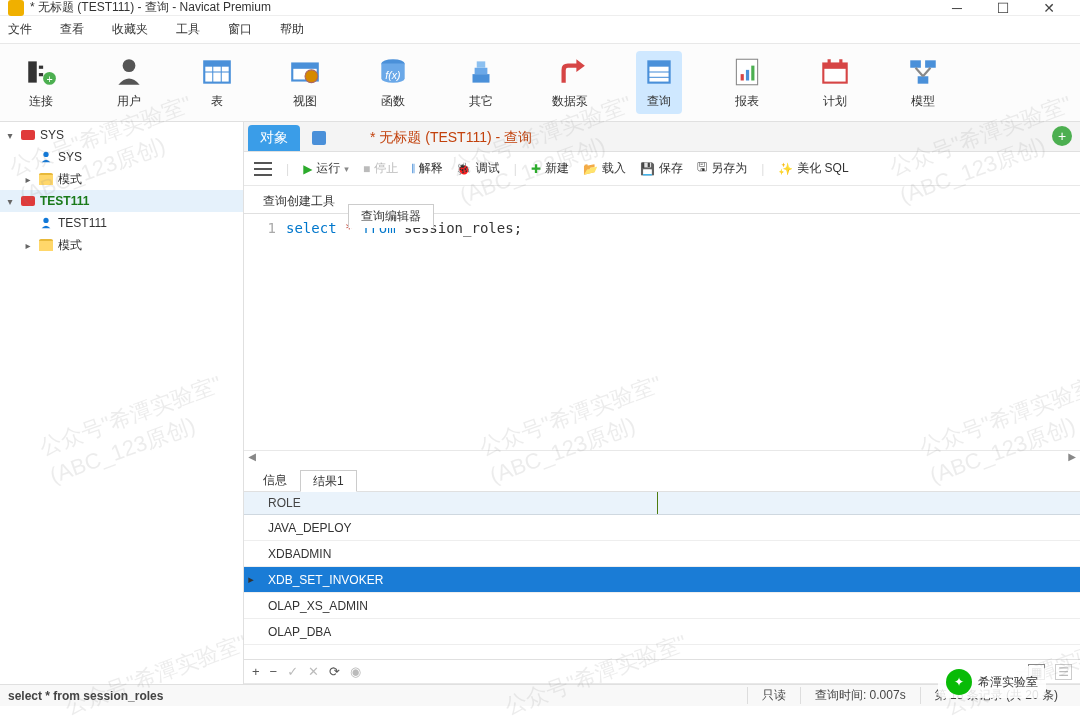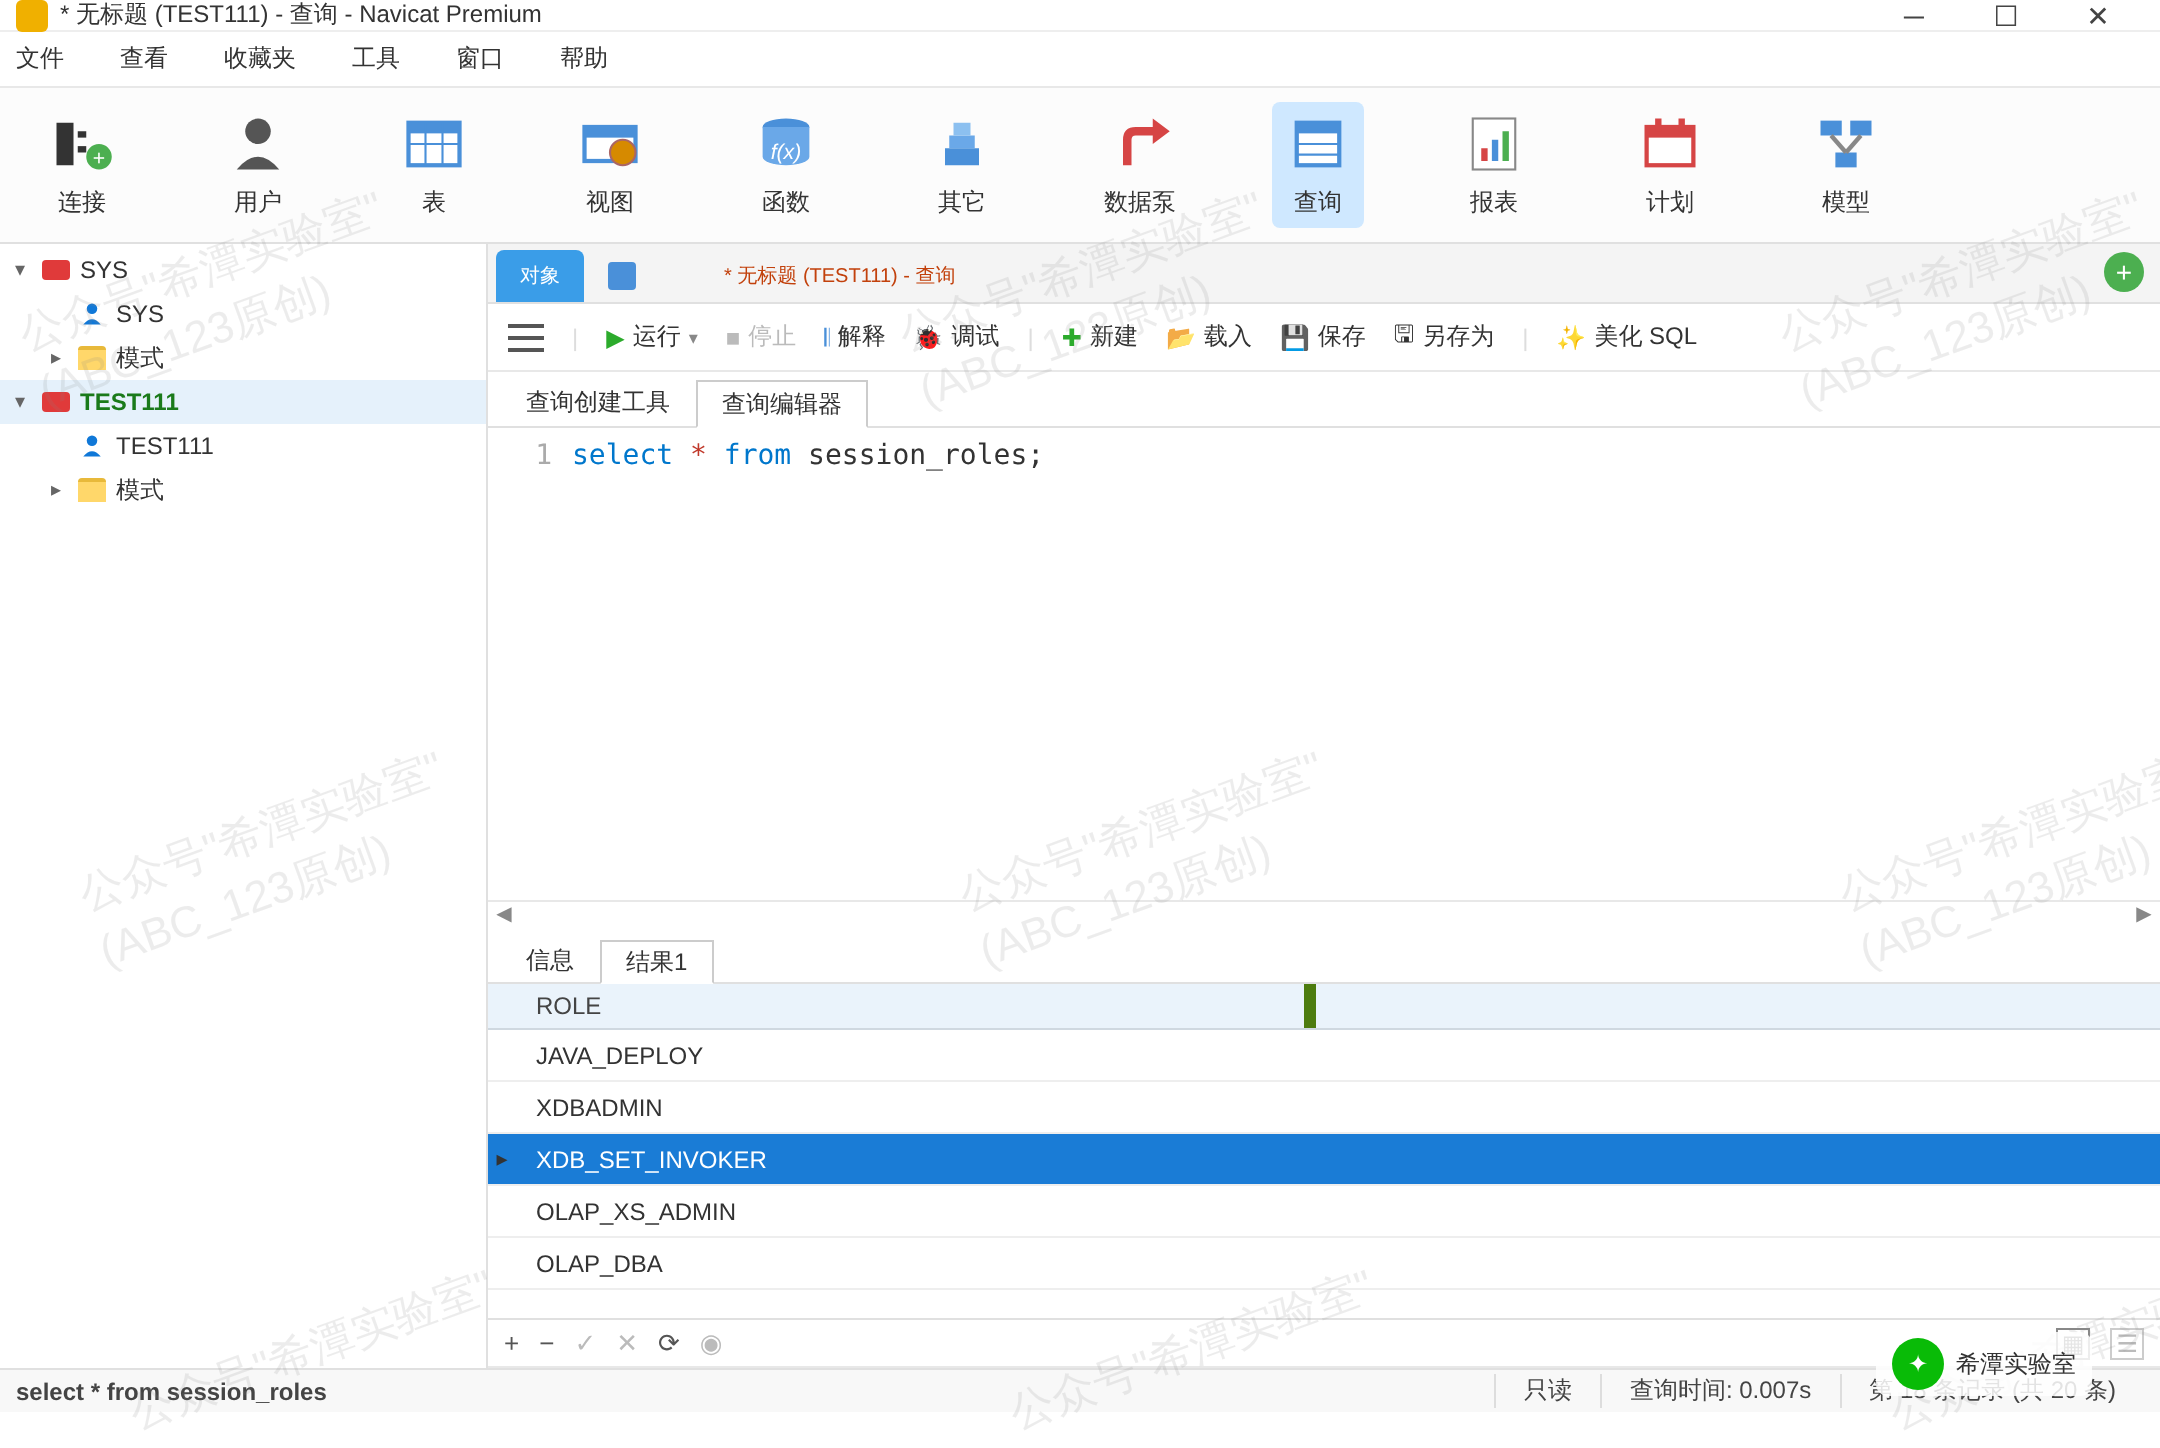--- a/index.html
+++ b/index.html
@@ -31,54 +31,54 @@
 .tree-icon { width: 16px; height: 16px; display: inline-flex; align-items: center; justify-content: center; }
 .db-icon { background: #e03a3a; border-radius: 2px; width: 14px; height: 10px; }
 .user-icon { color: #1078d8; font-size: 13px; }
 .user-icon svg { width:14px; height:14px; }
 .folder-icon { width: 14px; height: 12px; background: #ffd76a; border-radius: 2px 2px 0 0; border-top: 2px solid #e8b93a; }
 .bold-green { font-weight: 600; color: #1a7a1a; }
 
 .content { flex: 1; display: flex; flex-direction: column; position: relative; }
 
 .doctabs { height: 30px; display: flex; align-items: flex-end; background: #f4f4f4; border-bottom: 1px solid #e0e0e0; padding-left: 4px; position: relative; }
-.doctab { height: 26px; padding: 0 12px; display: flex; align-items: center; gap: 6px; font-size: 10px; cursor: pointer; border-radius: 4px 4px 0 0; }
+.doctab { height: 26px; padding: 0 12px; display: flex; align-items: center; gap: 6px; font-size: 14px; cursor: pointer; border-radius: 4px 4px 0 0; }
 .doctab.active { background: #3a9de8; color: #fff; }
 .doctab.inactive { background: transparent; color: #c2410c; gap: 44px; }
 .doctabs .plus-btn { position: absolute; right: 8px; top: 4px; width: 20px; height: 20px; border-radius: 50%; background: #4caf50; color: #fff; display: flex; align-items: center; justify-content: center; font-size: 14px; cursor: pointer; }
 
 .actionbar { height: 34px; display: flex; align-items: center; gap: 14px; padding: 0 10px; border-bottom: 1px solid #e8e8e8; background: #fff; }
 .ab-item { display: flex; align-items: center; gap: 4px; font-size: 12px; cursor: pointer; }
 .ab-sep { color: #ddd; }
 .menu-icon { width: 18px; height: 14px; display: flex; flex-direction: column; justify-content: space-between; }
 .menu-icon span { height: 2px; background: #555; }
 
 .subtabs { height: 28px; display: flex; align-items: flex-end; background: #fff; border-bottom: 1px solid #e0e0e0; padding-left: 6px; }
 .subtab { height: 24px; padding: 0 12px; display: flex; align-items: center; font-size: 12px; cursor: pointer; border: 1px solid transparent; }
-.subtab.active { background: #fff; border-color: #ccc; border-bottom-color: #fff; position: relative; top: 1px; }
+.subtab.active { background: #fff; border-color: #ccc; border-bottom-color: #fff; position: relative; top: 15px; }
 
 .editor { flex: 1; display: flex; min-height: 0; }
 .editor-pane { flex: 1; display: flex; flex-direction: column; }
 .code-area { flex: 1; background: #fff; font-family: Consolas, monospace; font-size: 14px; padding: 6px 0; overflow: auto; }
 .code-line { display: flex; }
 .gutter { width: 42px; text-align: right; color: #aaa; padding-right: 10px; user-select: none; }
 .code-text { flex: 1; }
 .kw { color: #0077cc; }
 .sym { color: #333; text-align: right; }
 .star { color: #c0392b; }
 .code-scroll { height: 16px; border-top: 1px solid #e8e8e8; display:flex; }
 .code-scroll .left-arrow, .code-scroll .right-arrow { width:16px; text-align:center; color:#888; font-size:10px; }
 
 .result-tabs { height: 26px; display: flex; align-items: flex-end; border-bottom: 1px solid #e0e0e0; padding-left: 6px; background: #fff; }
 .rtab { height: 22px; padding: 0 12px; display: flex; align-items: center; font-size: 12px; cursor: pointer; border: 1px solid transparent; }
 .rtab.active { border-color: #ccc; border-bottom-color: #fff; background: #fff; position: relative; top: 1px; }
 
 .result-grid { height: 168px; overflow: auto; border-bottom: 1px solid #e0e0e0; }
 .grid-header { display: flex; background: #eaf3fb; border-bottom: 1px solid #cfd8e0; }
-.grid-header .hcell { padding: 4px 10px; font-size: 12px; color: #444; border-right: 6px solid #4d7c0f; width: 400px; }
+.grid-header .hcell { padding: 4px 10px; font-size: 12px; color: #444; border-right: 1px solid #4d7c0f; width: 400px; }
 .grid-row { display: flex; border-bottom: 1px solid #eee; height: 26px; align-items: center; }
 .grid-row .rcell { padding: 0 10px; font-size: 12px; width: 400px; }
 .grid-row .rowptr { width: 14px; text-align: center; color: #333; font-size: 11px; }
 .grid-row.selected { background: #1a7cd6; color: #fff; }
 
 .result-nav { height: 24px; display: flex; align-items: center; gap: 10px; padding: 0 8px; color: #555; border-bottom: 1px solid #e8e8e8; }
 .result-nav .nav-icon { cursor: pointer; font-size: 13px; }
 .result-nav .spacer { flex: 1; }
 
 .statusbar { height: 22px; display: flex; align-items: center; background: #f8f8f8; border-top: 1px solid #e0e0e0; font-size: 12px; color: #444; padding: 0 8px; }

